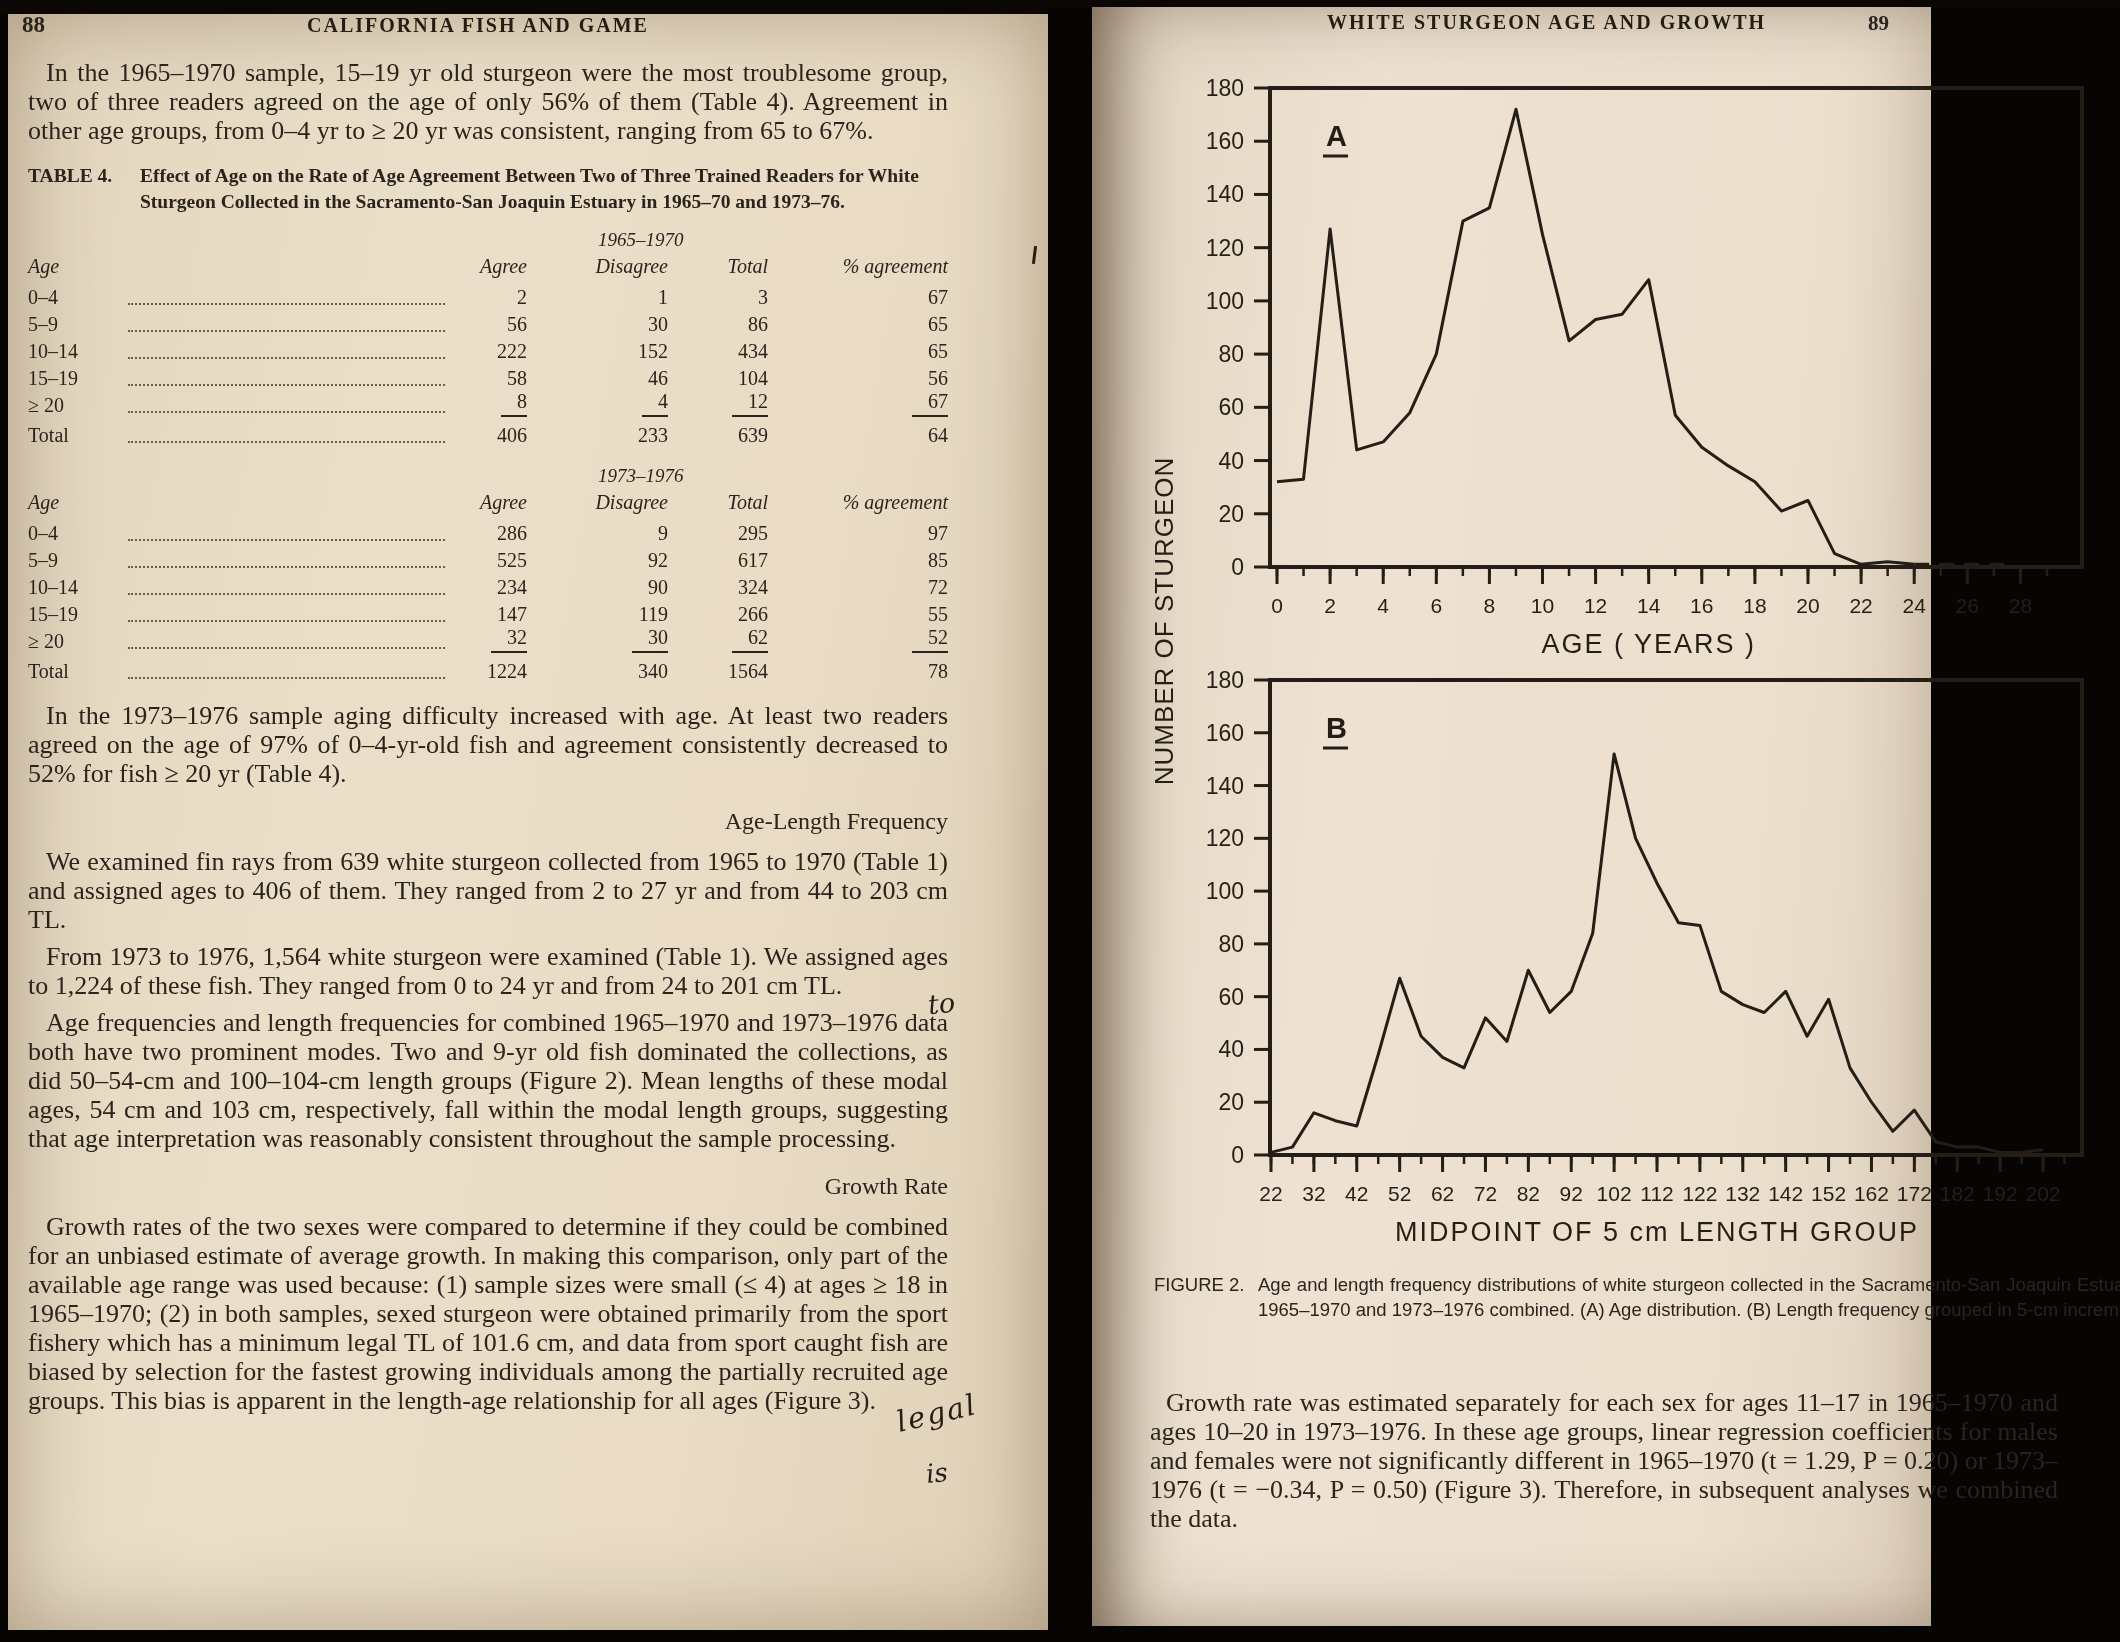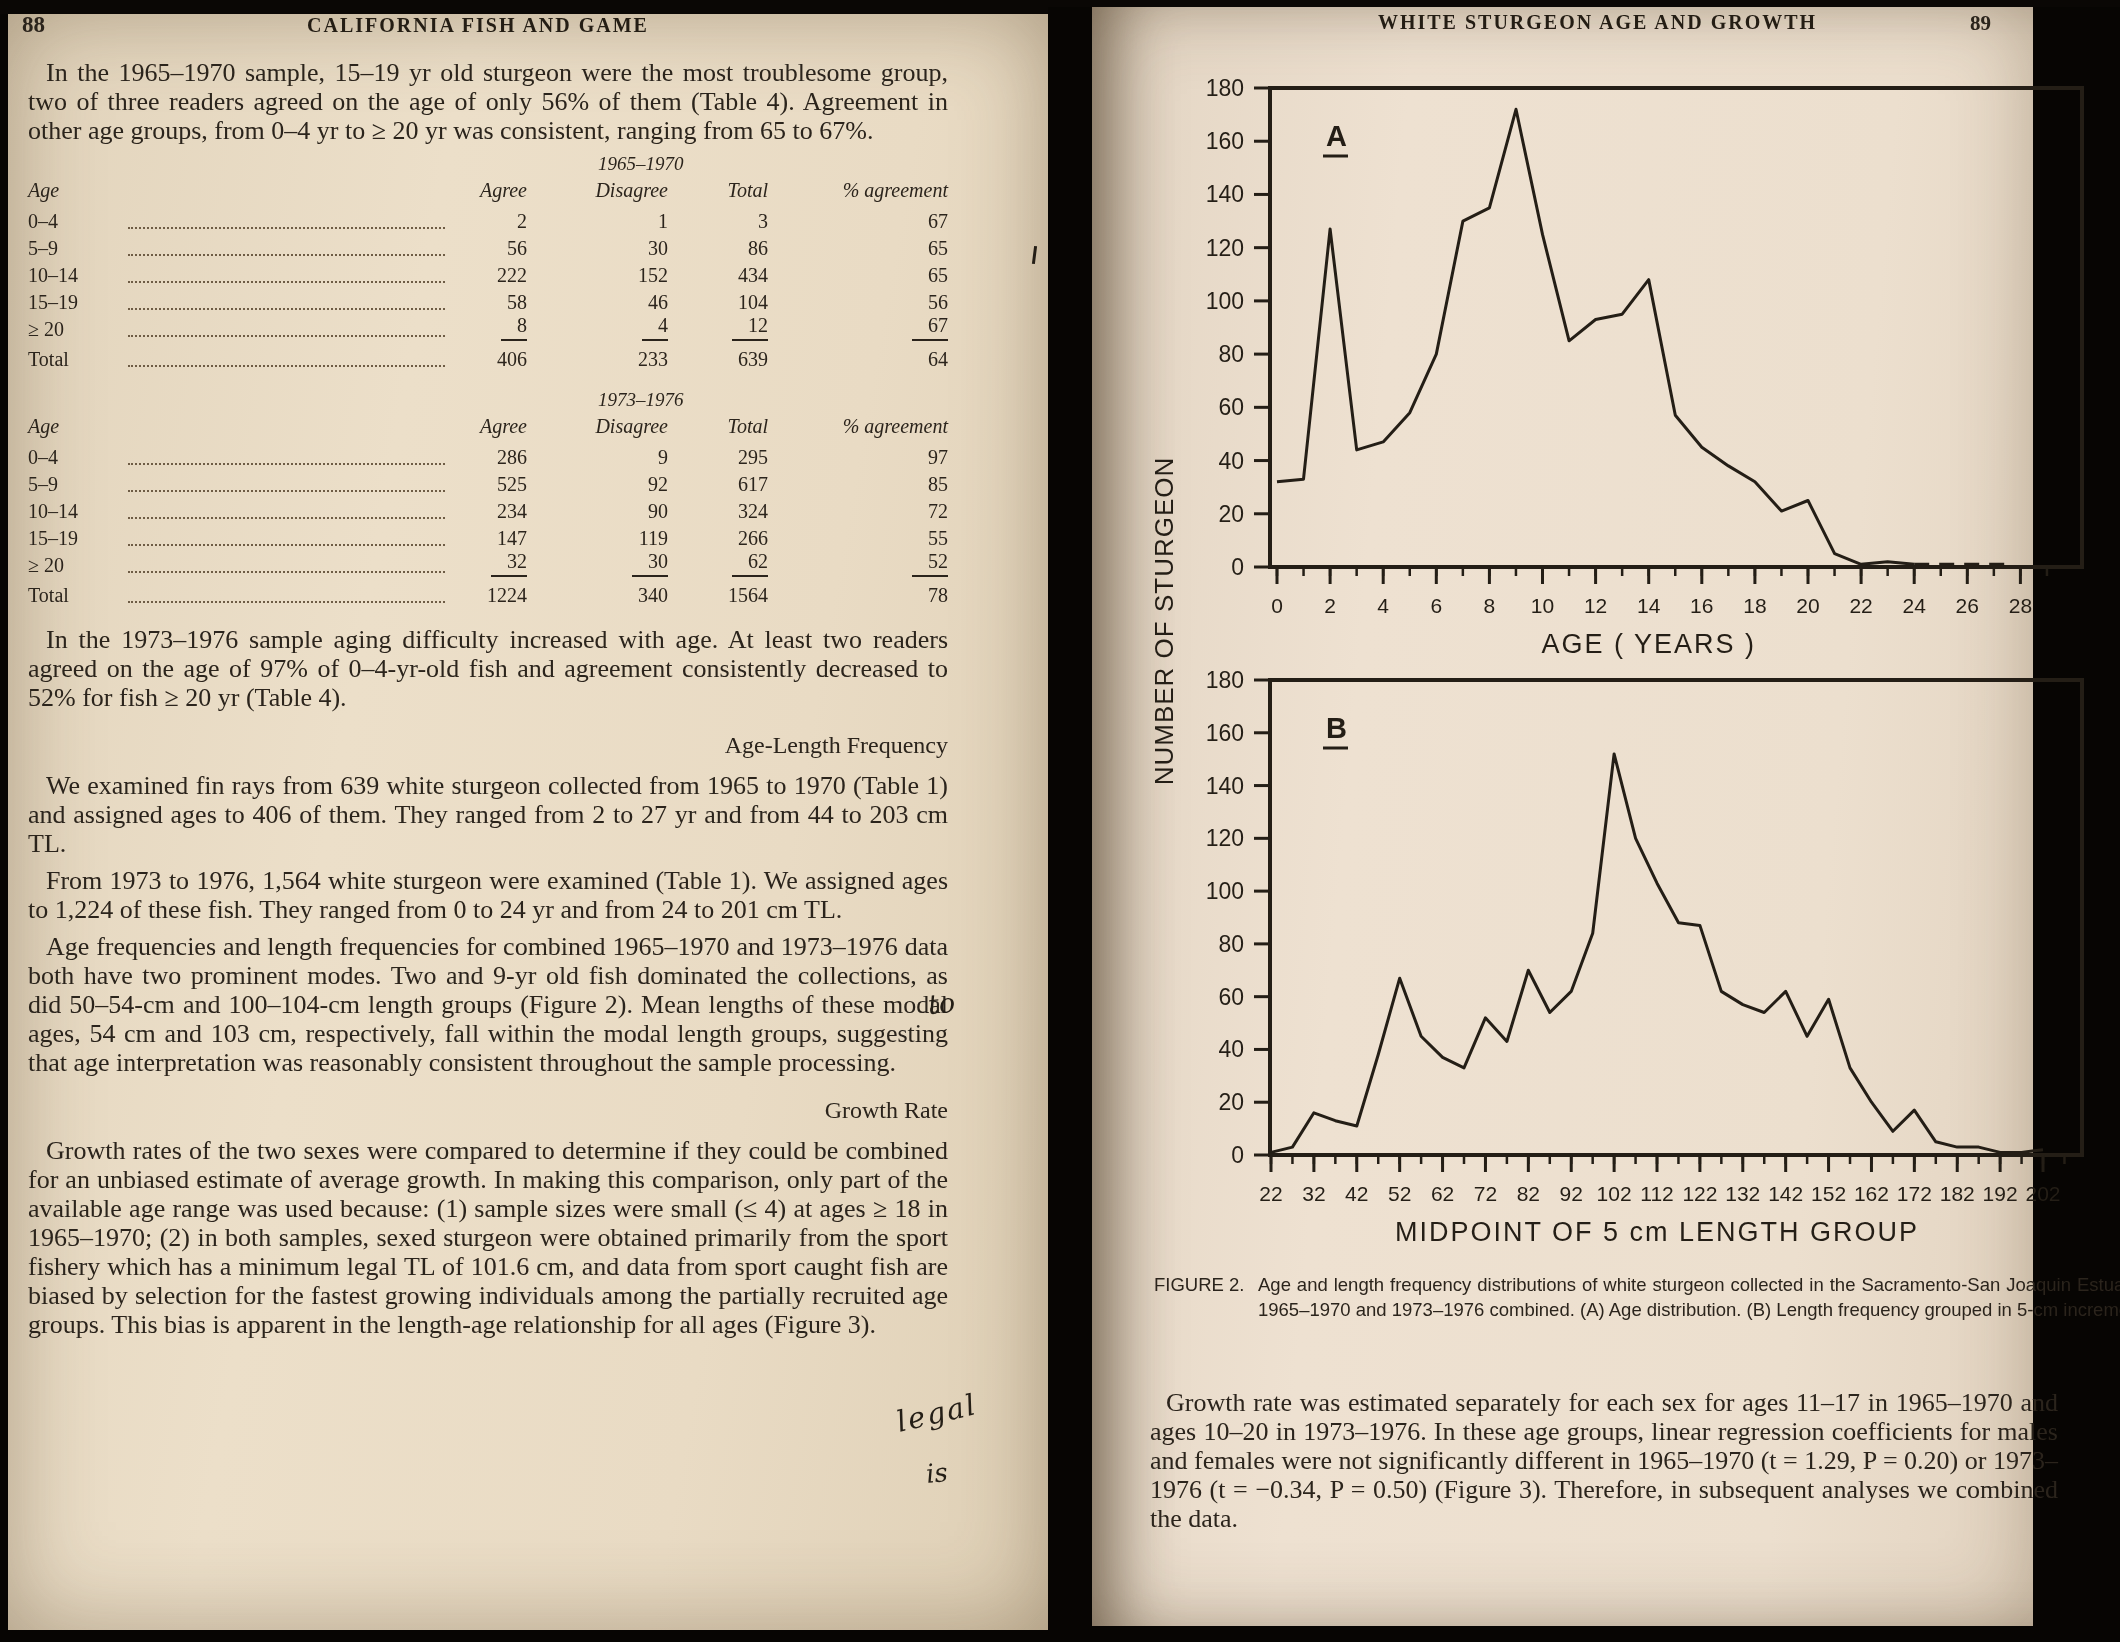--- a/index.html
+++ b/index.html
@@ -1,21 +1,21 @@
 <!DOCTYPE html>
 <html><head>
 <meta charset="utf-8">
 <style>
   html,body{margin:0;padding:0;background:#070503;}
   .scan{position:relative;width:2120px;height:1642px;background:#070503;overflow:hidden;
         font-family:"Liberation Serif",serif;color:#2b241c;}
   .page{position:absolute;box-shadow:inset 0 0 90px rgba(80,58,30,.38);}
   .page-left{left:8px;top:12px;width:1040px;height:1618px;
     background:linear-gradient(100deg,#e2d4bc 0%,#ecdfc9 35%,#e9dbc4 70%,#dfd0b6 100%);}
-  .page-right{left:1092px;top:6px;width:941px;height:1620px;
+  .page-right{left:1092px;top:6px;width:839px;height:1620px;
     background:linear-gradient(95deg,#e3d5c3 0%,#eee1d1 30%,#ecdfce 75%,#e2d3c0 100%);
     box-shadow:inset 55px 0 70px -40px rgba(55,38,18,.6), inset 0 0 80px rgba(80,58,30,.3);}
   
   .runhead-left{position:absolute;top:0;left:0;width:940px;text-align:center;}
   .runhead-text{font-size:20px;font-weight:700;letter-spacing:2px;color:#241d14;padding-top:2px;}
   .pageno-left{position:absolute;left:14px;top:0;font-size:23px;font-weight:700;}
   .runhead-right{position:absolute;top:5px;left:0;width:100%;text-align:center;}
   .runhead-right .rh{display:inline-block;margin-left:70px;font-size:20px;font-weight:700;letter-spacing:2px;color:#241d14;}
   .pageno-right{position:absolute;right:42px;top:5px;font-size:21px;font-weight:700;}
   .edge-top-left{position:absolute;left:0;top:0;width:1048px;height:14px;background:#0a0705;}
@@ -67,20 +67,23 @@
 
   <div class="page page-left">
     <div class="runhead-left">
       <div class="runhead-text">CALIFORNIA FISH AND GAME</div>
     </div>
     <span class="pageno-left">88</span>
 
     <div class="col">
       <p class="body-p indent">In the 1965–1970 sample, 15–19 yr old sturgeon were the most troublesome group, two of three readers agreed on the age of only 56% of them (Table 4). Agreement in other age groups, from 0–4 yr to ≥ 20 yr was consistent, ranging from 65 to 67%.</p>
 
+      <div class="tcaption">
+        <span class="tlabel">TABLE 4.</span><span>Effect of Age on the Rate of Age Agreement Between Two of Three Trained Readers for White Sturgeon Collected in the Sacramento-San Joaquin Estuary in 1965–70 and 1973–76.</span>
+      </div>
 
       <div class="tsec">
           <div class="tperiod">1965–1970</div>
           <div class="trow thead-row">
             <div class="tage">Age</div>
             <div class="tleader noleader"></div>
             <div class="tnum"><span class="numi">Agree</span></div>
             <div class="tnum"><span class="numi">Disagree</span></div>
             <div class="tnum"><span class="numi">Total</span></div>
             <div class="tnum"><span class="numi">% agreement</span></div>

